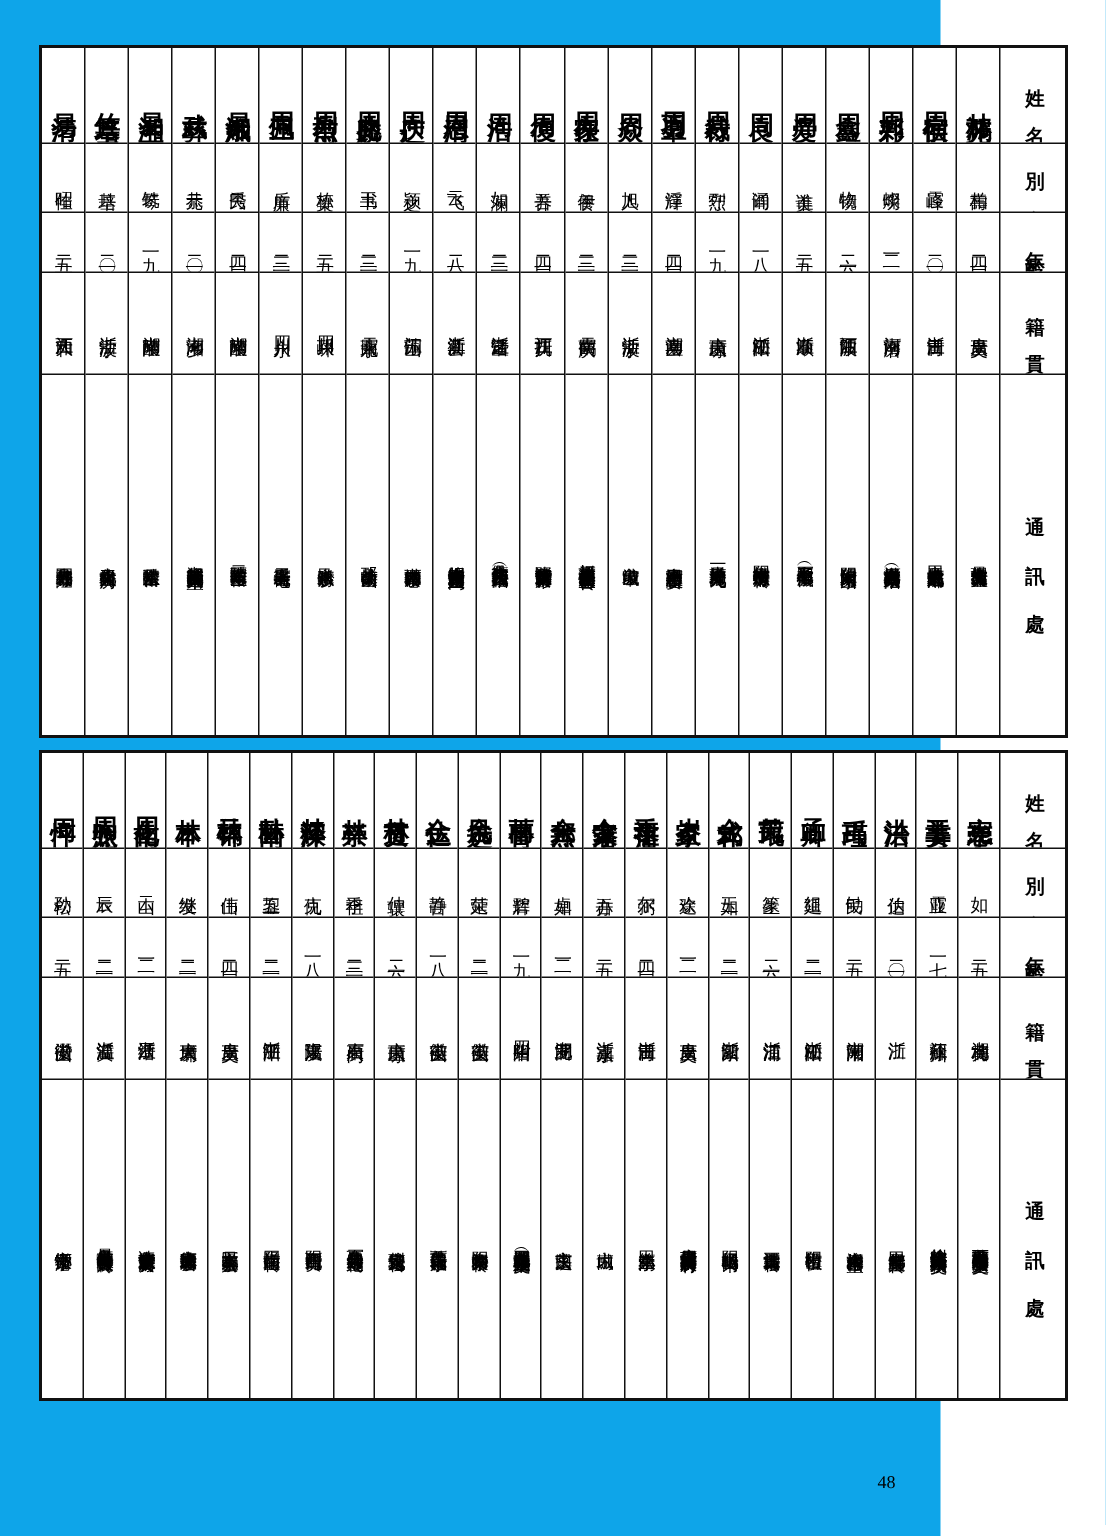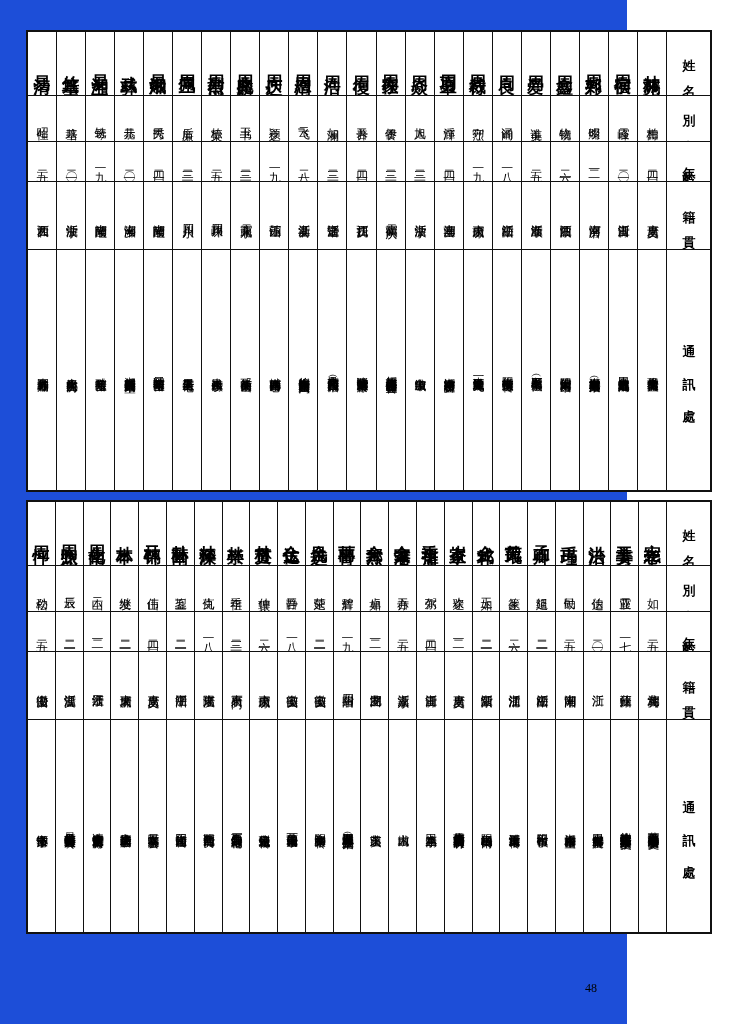--- a/index.html
+++ b/index.html
@@ -12,21 +12,21 @@
     height: 1024px;
     position: relative;
     font-family: "DejaVu Sans", "Liberation Sans", sans-serif;
     color: #000;
     overflow: hidden;
   }
   .page {
     position: absolute;
     left: 0; top: 0;
     width: 627px; height: 1024px;
-    background: #1d4ed8;
+    background: #0ea5e9;
   }
   .table-block {
     position: absolute;
     border: 2px solid #111;
     background: #fff;
     box-sizing: border-box;
     display: flex;
     flex-direction: row-reverse; 
   }
   #block-top { left: 26px; top: 30px; width: 686px; height: 462px; }

